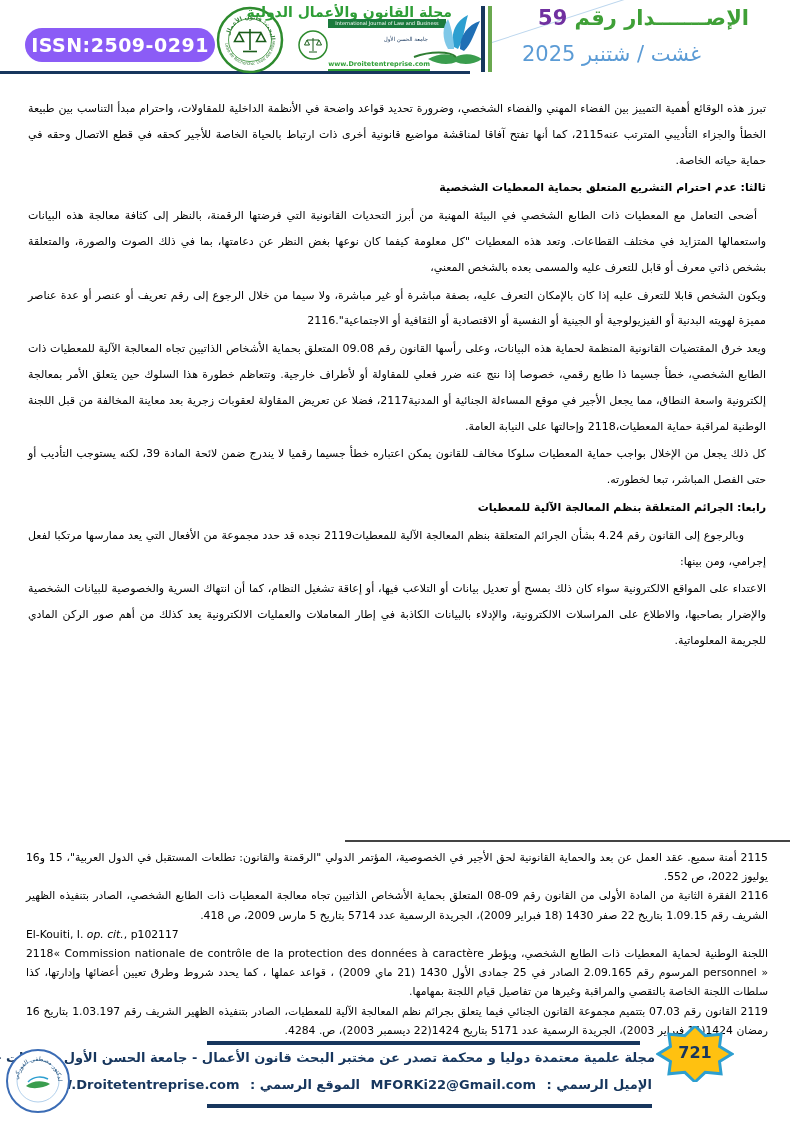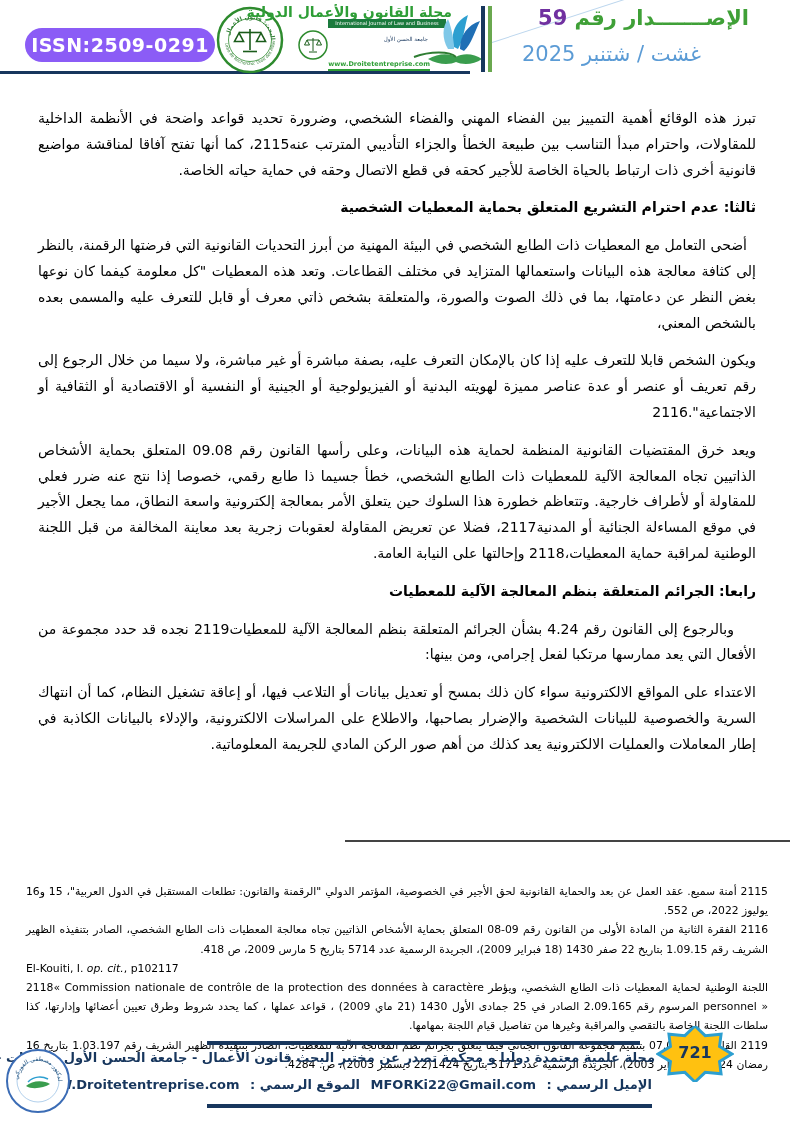--- a/index.html
+++ b/index.html
@@ -24,27 +24,27 @@
   .bar-navy{position:absolute;left:0;top:0;width:4px;height:66px;background:#17365d;}
   .bar-green{position:absolute;left:7px;top:0;width:4px;height:66px;background:#6aa84f;}
   .issue-block{position:absolute;left:469px;top:4px;width:290px;height:78px;direction:rtl;}
   .issue-title{position:absolute;top:2px;right:10px;color:#3fa037;font-weight:bold;font-size:21px;white-space:nowrap;}
   .issue-number{color:#7030a0;}
   .issue-date{position:absolute;top:38px;right:58px;color:#5b9bd5;font-weight:normal;font-size:21px;white-space:nowrap;}
   .diagonal-line{position:absolute;left:492px;top:42px;width:225px;height:0;
         border-top:1.5px solid #bdd7ee;transform:rotate(-18deg);transform-origin:left center;}
   
   .body-text{position:absolute;top:94px;left:26px;width:742px;direction:rtl;}
-  .para{margin:12px;text-align:justify;font-size:14px;line-height:25.8px;font-weight:normal;}
+  .para{margin:2px;text-align:justify;font-size:11px;line-height:25.8px;font-weight:normal;}
   .heading{font-weight:bold;}
   .indent1{text-indent:9px;}
   .indent2{text-indent:22px;}
   
   .fn-sep{position:absolute;top:840px;right:4px;width:445px;height:2px;background:#444;}
-  .footnotes{position:absolute;top:882px;left:26px;width:742px;direction:rtl;}
+  .footnotes{position:absolute;top:848px;left:26px;width:742px;direction:rtl;}
   .fn{margin:0;text-align:justify;font-size:10.8px;line-height:19.2px;}
   .fn-latin{direction:ltr;text-align:left;}
   .it{font-style:italic;}
   
   .footer-rule-top{position:absolute;left:207px;top:1041px;width:433px;height:4px;background:#17365d;}
   .footer-rule-bottom{position:absolute;left:207px;top:1104px;width:445px;height:4px;background:#17365d;}
   .footer-line1{position:absolute;left:70px;top:1050px;width:585px;direction:rtl;text-align:center;
         color:#17365d;font-weight:bold;font-size:13px;white-space:nowrap;}
   .footer-line2{position:absolute;left:70px;top:1077px;width:585px;direction:rtl;text-align:center;
         color:#17365d;font-weight:bold;font-size:13px;white-space:nowrap;}
@@ -130,20 +130,21 @@
       <div class="issue-date">غشت / شتنبر 2025</div>
     </div>
   </div>
 
   <div class="body-text">
     <p class="para">تبرز هذه الوقائع أهمية التمييز بين الفضاء المهني والفضاء الشخصي، وضرورة تحديد قواعد واضحة في الأنظمة الداخلية للمقاولات، واحترام مبدأ التناسب بين طبيعة الخطأ والجزاء التأديبي المترتب عنه2115، كما أنها تفتح آفاقا لمناقشة مواضيع قانونية أخرى ذات ارتباط بالحياة الخاصة للأجير كحقه في قطع الاتصال وحقه في حماية حياته الخاصة.</p>
     <p class="para heading">ثالثا: عدم احترام التشريع المتعلق بحماية المعطيات الشخصية</p>
     <p class="para indent1">أضحى التعامل مع المعطيات ذات الطابع الشخصي في البيئة المهنية من أبرز التحديات القانونية التي فرضتها الرقمنة، بالنظر إلى كثافة معالجة هذه البيانات واستعمالها المتزايد في مختلف القطاعات. وتعد هذه المعطيات "كل معلومة كيفما كان نوعها بغض النظر عن دعامتها، بما في ذلك الصوت والصورة، والمتعلقة بشخص ذاتي معرف أو قابل للتعرف عليه والمسمى بعده بالشخص المعني،</p>
     <p class="para">ويكون الشخص قابلا للتعرف عليه إذا كان بالإمكان التعرف عليه، بصفة مباشرة أو غير مباشرة، ولا سيما من خلال الرجوع إلى رقم تعريف أو عنصر أو عدة عناصر مميزة لهويته البدنية أو الفيزيولوجية أو الجينية أو النفسية أو الاقتصادية أو الثقافية أو الاجتماعية".2116</p>
     <p class="para">ويعد خرق المقتضيات القانونية المنظمة لحماية هذه البيانات، وعلى رأسها القانون رقم 09.08 المتعلق بحماية الأشخاص الذاتيين تجاه المعالجة الآلية للمعطيات ذات الطابع الشخصي، خطأ جسيما ذا طابع رقمي، خصوصا إذا نتج عنه ضرر فعلي للمقاولة أو لأطراف خارجية. وتتعاظم خطورة هذا السلوك حين يتعلق الأمر بمعالجة إلكترونية واسعة النطاق، مما يجعل الأجير في موقع المساءلة الجنائية أو المدنية2117، فضلا عن تعريض المقاولة لعقوبات زجرية بعد معاينة المخالفة من قبل اللجنة الوطنية لمراقبة حماية المعطيات،2118 وإحالتها على النيابة العامة.</p>
+    <p class="para">كل ذلك يجعل من الإخلال بواجب حماية المعطيات سلوكا مخالف للقانون يمكن اعتباره خطأ جسيما رقميا لا يندرج ضمن لائحة المادة 39، لكنه يستوجب التأديب أو حتى الفصل المباشر، تبعا لخطورته.</p>
     <p class="para heading">رابعا: الجرائم المتعلقة بنظم المعالجة الآلية للمعطيات</p>
     <p class="para indent2">وبالرجوع إلى القانون رقم 4.24 بشأن الجرائم المتعلقة بنظم المعالجة الآلية للمعطيات2119 نجده قد حدد مجموعة من الأفعال التي يعد ممارسها مرتكبا لفعل إجرامي، ومن بينها:</p>
     <p class="para">الاعتداء على المواقع الالكترونية سواء كان ذلك بمسح أو تعديل بيانات أو التلاعب فيها، أو إعاقة تشغيل النظام، كما أن انتهاك السرية والخصوصية للبيانات الشخصية والإضرار بصاحبها، والاطلاع على المراسلات الالكترونية، والإدلاء بالبيانات الكاذبة في إطار المعاملات والعمليات الالكترونية يعد كذلك من أهم صور الركن المادي للجريمة المعلوماتية.</p>
   </div>
 
   <div class="fn-sep"></div>
   <div class="footnotes">
     <p class="fn">2115 أمنة سميع. عقد العمل عن بعد والحماية القانونية لحق الأجير في الخصوصية، المؤتمر الدولي "الرقمنة والقانون: تطلعات المستقبل في الدول العربية"، 15 و16 يوليوز 2022، ص 552.</p>
     <p class="fn">2116 الفقرة الثانية من المادة الأولى من القانون رقم 09-08 المتعلق بحماية الأشخاص الذاتيين تجاه معالجة المعطيات ذات الطابع الشخصي، الصادر بتنفيذه الظهير الشريف رقم 1.09.15 بتاريخ 22 صفر 1430 (18 فبراير 2009)، الجريدة الرسمية عدد 5714 بتاريخ 5 مارس 2009، ص 418.</p>
     <p class="fn fn-latin"><span>El-Kouiti, I. </span><span class="it">op. cit.</span><span>, p102117</span></p>

